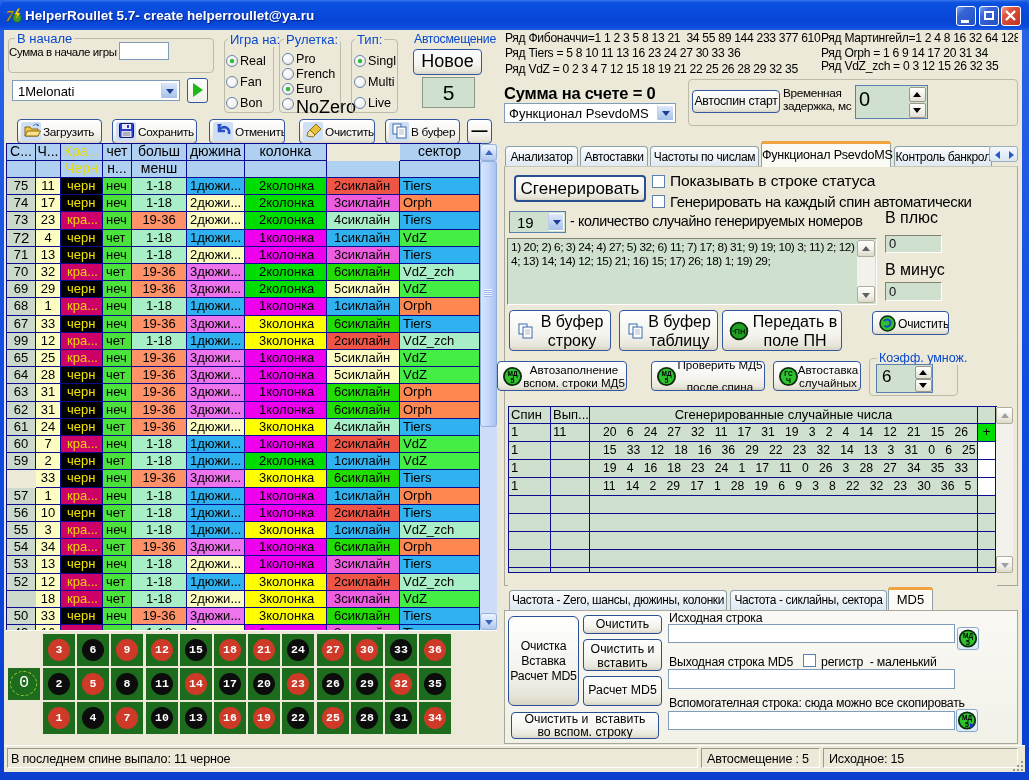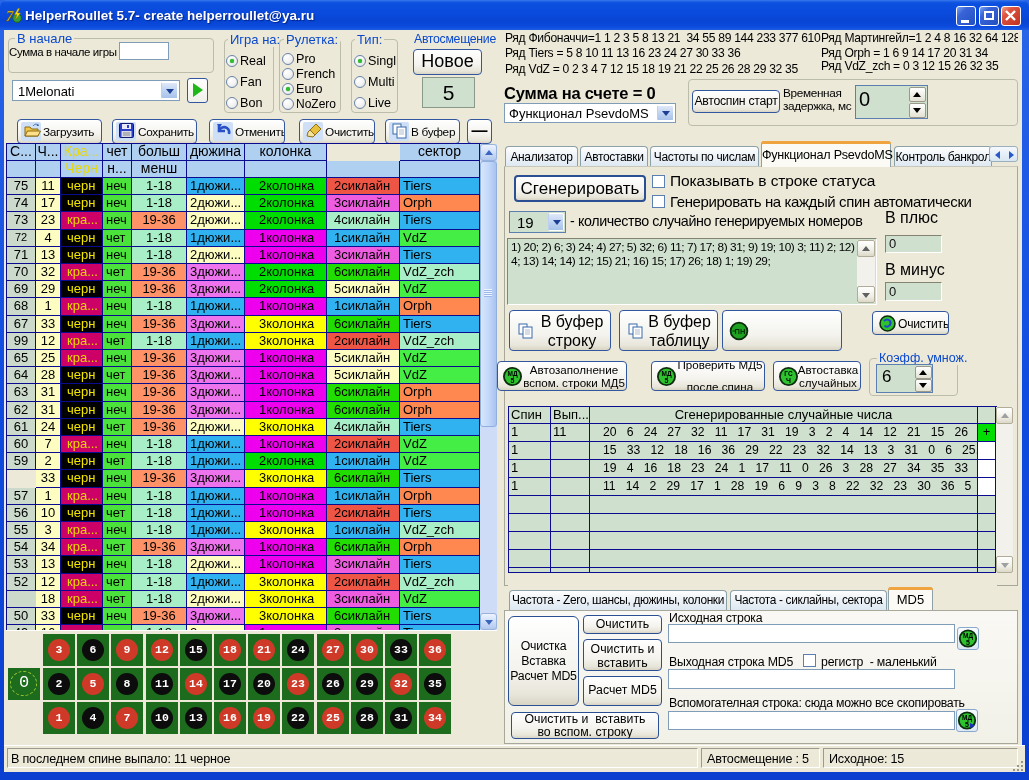--- a/index.html
+++ b/index.html
@@ -111,21 +111,21 @@
 <div class="abs" style="left:240px;top:96px;font-size:12.6px">Bon</div>
 <div class="grp" style="left:279px;top:39px;width:62px;height:74px"></div>
 <div class="grplbl" style="left:284px;top:32px;font-size:13px">Рулетка:</div>
 <div class="radio" style="left:282px;top:53px"></div>
 <div class="abs" style="left:296px;top:52px;font-size:12.6px">Pro</div>
 <div class="radio" style="left:282px;top:68px"></div>
 <div class="abs" style="left:296px;top:67px;font-size:12.6px">French</div>
 <div class="radio sel" style="left:282px;top:83px"></div>
 <div class="abs" style="left:296px;top:82px;font-size:12.6px">Euro</div>
 <div class="radio" style="left:282px;top:98px"></div>
-<div class="abs" style="left:296px;top:97px;font-size:12px">NoZero</div>
+<div class="abs" style="left:296px;top:97px;font-size:18px">NoZero</div>
 <div class="grp" style="left:351px;top:39px;width:47px;height:74px"></div>
 <div class="grplbl" style="left:355px;top:32px;font-size:13px">Тип:</div>
 <div class="radio sel" style="left:354px;top:55px"></div>
 <div class="abs" style="left:368px;top:54px;font-size:12.6px">Singl</div>
 <div class="radio" style="left:354px;top:76px"></div>
 <div class="abs" style="left:368px;top:75px;font-size:12.6px">Multi</div>
 <div class="radio" style="left:354px;top:97px"></div>
 <div class="abs" style="left:368px;top:96px;font-size:12.6px">Live</div>
 <div class="abs" style="left:414px;top:32px;color:#0a48cc;font-size:12.3px;letter-spacing:-0.3px">Автосмещение</div>
 <div class="btn" style="left:413px;top:49px;width:69px;height:26px;font-size:18px;text-align:center;line-height:23px">Новое</div>
@@ -219,21 +219,21 @@
 <div class="tcell" style="left:400px;top:195px;width:80px;height:17px;background:#ff8850;padding-left:3px;color:#000;line-height:15px;font-size:13px;">Orph</div>
 <div class="tcell" style="left:7px;top:212px;width:29px;height:18px;background:#ccdacc;text-align:center;color:#000;line-height:16px;font-size:13px;">73</div>
 <div class="tcell" style="left:36px;top:212px;width:25px;height:18px;background:#fdfdc2;text-align:center;color:#000;line-height:16px;font-size:13px;">23</div>
 <div class="tcell" style="left:61px;top:212px;width:42px;height:18px;background:#cc0066;padding-left:6px;color:#e8d800;line-height:16px;font-size:13px;">кра...</div>
 <div class="tcell" style="left:103px;top:212px;width:29px;height:18px;background:#4ce23c;padding-left:3px;color:#000;line-height:16px;font-size:13px;">неч</div>
 <div class="tcell" style="left:132px;top:212px;width:55px;height:18px;background:#ff9266;text-align:center;color:#000;line-height:16px;font-size:13px;">19-36</div>
 <div class="tcell" style="left:187px;top:212px;width:58px;height:18px;background:#fdfdc2;padding-left:3px;color:#000;line-height:16px;font-size:13px;">2дюжи...</div>
 <div class="tcell" style="left:245px;top:212px;width:82px;height:18px;background:#00dd00;padding-left:14px;color:#000;line-height:16px;font-size:13px;">2колонка</div>
 <div class="tcell" style="left:327px;top:212px;width:73px;height:18px;background:#a8eec6;padding-left:7px;color:#000;line-height:16px;font-size:13px;">4сиклайн</div>
 <div class="tcell" style="left:400px;top:212px;width:80px;height:18px;background:#30b2f0;padding-left:3px;color:#000;line-height:16px;font-size:13px;">Tiers</div>
-<div class="tcell" style="left:7px;top:230px;width:29px;height:17px;background:#ccdacc;text-align:center;color:#000;line-height:15px;font-size:11px;">72</div>
+<div class="tcell" style="left:7px;top:230px;width:29px;height:17px;background:#ccdacc;text-align:center;color:#000;line-height:15px;font-size:15px;">72</div>
 <div class="tcell" style="left:36px;top:230px;width:25px;height:17px;background:#fdfdc2;text-align:center;color:#000;line-height:15px;font-size:13px;">4</div>
 <div class="tcell" style="left:61px;top:230px;width:42px;height:17px;background:#000000;padding-left:6px;color:#f0e400;line-height:15px;font-size:13px;">черн</div>
 <div class="tcell" style="left:103px;top:230px;width:29px;height:17px;background:#4ce23c;padding-left:3px;color:#000;line-height:15px;font-size:13px;">чет</div>
 <div class="tcell" style="left:132px;top:230px;width:55px;height:17px;background:#a8eec6;text-align:center;color:#000;line-height:15px;font-size:13px;">1-18</div>
 <div class="tcell" style="left:187px;top:230px;width:58px;height:17px;background:#30b2f0;padding-left:3px;color:#000;line-height:15px;font-size:13px;">1дюжи...</div>
 <div class="tcell" style="left:245px;top:230px;width:82px;height:17px;background:#ee00ee;padding-left:14px;color:#000;line-height:15px;font-size:13px;">1колонка</div>
 <div class="tcell" style="left:327px;top:230px;width:73px;height:17px;background:#30b2f0;padding-left:7px;color:#000;line-height:15px;font-size:13px;">1сиклайн</div>
 <div class="tcell" style="left:400px;top:230px;width:80px;height:17px;background:#44ee44;padding-left:3px;color:#000;line-height:15px;font-size:13px;">VdZ</div>
 <div class="tcell" style="left:7px;top:247px;width:29px;height:17px;background:#ccdacc;text-align:center;color:#000;line-height:15px;font-size:13px;">71</div>
 <div class="tcell" style="left:36px;top:247px;width:25px;height:17px;background:#fdfdc2;text-align:center;color:#000;line-height:15px;font-size:13px;">13</div>
@@ -625,20 +625,21 @@
         <path d="M7 7 h5 M7 9 h5 M7 11 h5" stroke="#9ab" stroke-width="0.8"></path>
       </svg></div>
 <div class="abs" style="left:22px;top:50%;transform:translateY(-50%);width:75px;text-align:center;font-size:16px;line-height:19px;white-space:nowrap">В буфер<br>таблицу</div>
   </div>
 <div class="btn" style="left:722px;top:310px;width:120px;height:41px">
 <svg width="20" height="20" style="position:absolute;left:6px;top:10px">
       <circle cx="10" cy="10" r="8.4" fill="#20a020" stroke="#0c2d0c" stroke-width="1.8"></circle>
       <text x="11" y="13" font-size="7.5" font-weight="bold" text-anchor="middle" font-family="Liberation Sans" fill="#003000">ПН</text>
       <path d="M3.5 10 L6.5 10" stroke="#003000" stroke-width="1.2"></path>
     </svg>
+<div class="abs" style="left:26px;top:50%;transform:translateY(-50%);width:92px;text-align:center;font-size:16px;line-height:19px;white-space:nowrap">Передать в<br>поле ПН</div>
   </div>
 <div class="btn" style="left:872px;top:311px;width:77px;height:24px">
     <div class="ic" style="left:6px;top:3px"><svg width="17" height="17">
         <circle cx="8.5" cy="8.5" r="7.5" fill="#2ec22e" stroke="#0c2d0c" stroke-width="1.6"></circle>
         <path d="M5 6 C8 3,12 5,11.5 8.5 C11 12,7 12.5,5.5 10.5" fill="none" stroke="#2244cc" stroke-width="2"></path>
       </svg></div>
     <div class="abs" style="left:25px;top:5px;font-size:12.1px;letter-spacing:-0.2px">Очистить</div>
   </div>
 <div class="btn" style="left:497px;top:361px;width:130px;height:30px">
 <svg width="21" height="21" style="position:absolute;left:4px;top:4px">

